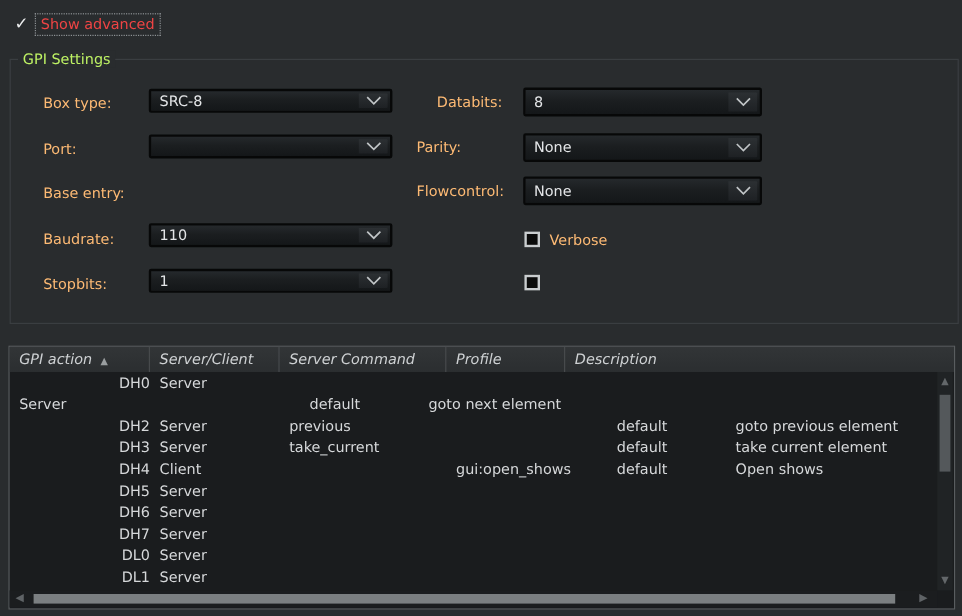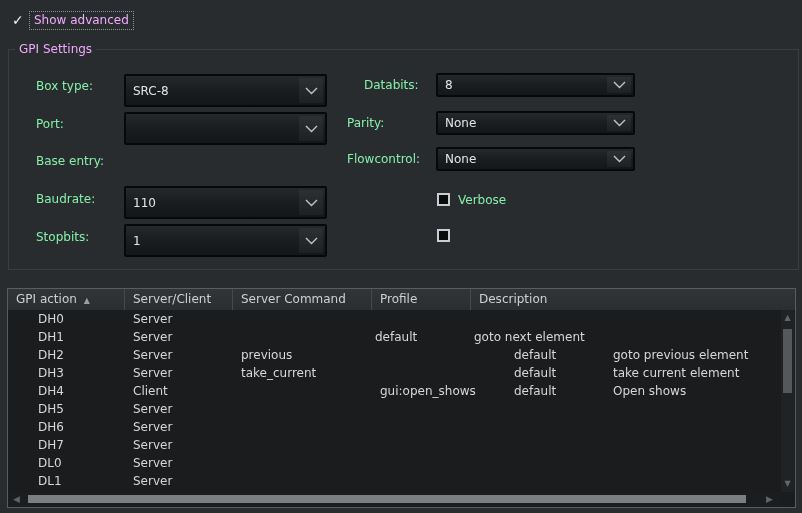--- a/index.html
+++ b/index.html
@@ -8,66 +8,67 @@
     position:relative; width:802px; height:513px; overflow:hidden;
     background:#292c2e;
     font-family:"DejaVu Sans","Liberation Sans",sans-serif;
     font-size:12px; color:#d6d8da;
   }
   .abs { position:absolute; }
 
   
   .checkglyph { color:#eceeef; font-size:14px; font-weight:bold; }
   .focus-label {
-    border:1px dotted #8d9295; padding:1px 4px 2px 4px; color:#f0abfc;text-align:center;
+    border:1px dotted #8d9295; padding:1px 4px 2px 4px; color:#ef4444;text-align:center;
   }
 
   
   .groupbox { border:1px solid #3a3e41; }
-  .grouptitle { background:#292c2e; padding:0 4px; color:#f0abfc; }
-
-  .flabel { line-height:16px; color:#86efac; }
+  .grouptitle { background:#292c2e; padding:0 4px; color:#bef264; }
+
+  .flabel { line-height:16px; color:#fdba74; }
 
   
   .dd, .txt {
     background:linear-gradient(180deg,#25292c 0%,#1b1e20 45%,#141719 100%);
     border:2px solid #070808; border-radius:2px;
     color:#e3e5e7; display:flex; align-items:center; padding-left:7px;
   }
-  .dd { height:33px; }
+  .dd { height:20px; }
   .txt { height:27px; font-family:inherit; font-size:12px; width:100%; outline:none; }
   .dd-arrow {
     position:absolute; right:2px; top:2px; bottom:2px; width:24px;
     display:flex; align-items:center; justify-content:center;
     background:linear-gradient(180deg,#2c3033 0%,#1e2124 100%);
     border-radius:0 1px 1px 0;
   }
 
   
   .cb { width:13px; height:13px; border:2px solid #c9cdcf; background:#0a0b0b; }
 
   
   .tablebox {
     left:7px; top:288px; width:789px; height:220px;
     border:1px solid #595d5f; background:#1a1c1e; overflow:hidden;
   }
   .thead {
     display:flex; height:21px; line-height:20px;
     background:linear-gradient(180deg,#323537 0%,#2b2e30 100%);
     color:#ced1d3;
+    font-style:italic;
   }
   .th { padding-left:8px; border-right:1px solid #474a4c; overflow:hidden; white-space:nowrap; }
   .th:last-child { border-right:none; }
   .sort { font-size:8px; color:#9a9ea0; margin-left:7px; }
   .col0 { width:117px; } .col1 { width:108px; } .col2 { width:139px; }
   .col3 { width:134px; } .col4 { width:99px; }  .col5 { flex:1; }
   .tbody { position:absolute; left:0; top:21px; right:0; bottom:15px; overflow:hidden; }
   .trow { display:flex; height:18px; line-height:18px; color:#d6d8da; }
   .td { padding-left:8px; overflow:hidden; white-space:nowrap; }
-  .td.col0 { padding-left:30px; }
+  .td.col0 { padding-left:30px;text-align:right; }
 
   
   .vscroll {
     left:781px; top:310px; width:13px; height:182px; background:#202325;
   }
   .vthumb { position:absolute; left:2px; width:9px; top:19px; height:64px; background:#54585b; }
   .scroll-arrow {
     position:absolute; color:#63676a; font-size:8px; width:13px; text-align:center; line-height:12px;
   }
   .hscroll {
@@ -170,21 +171,20 @@
     <div class="tbody">
         <div class="trow">
           <div class="td col0">DH0</div>
           <div class="td col1">Server</div>
           <div class="td col2"></div>
           <div class="td col3"></div>
           <div class="td col4"></div>
           <div class="td col5"></div>
         </div>
         <div class="trow">
-          <div class="td col0">DH1</div>
           <div class="td col1">Server</div>
           <div class="td col3"></div>
           <div class="td col4">default</div>
           <div class="td col5">goto next element</div>
         </div>
         <div class="trow">
           <div class="td col0">DH2</div>
           <div class="td col1">Server</div>
           <div class="td col2">previous</div>
           <div class="td col3"></div>

